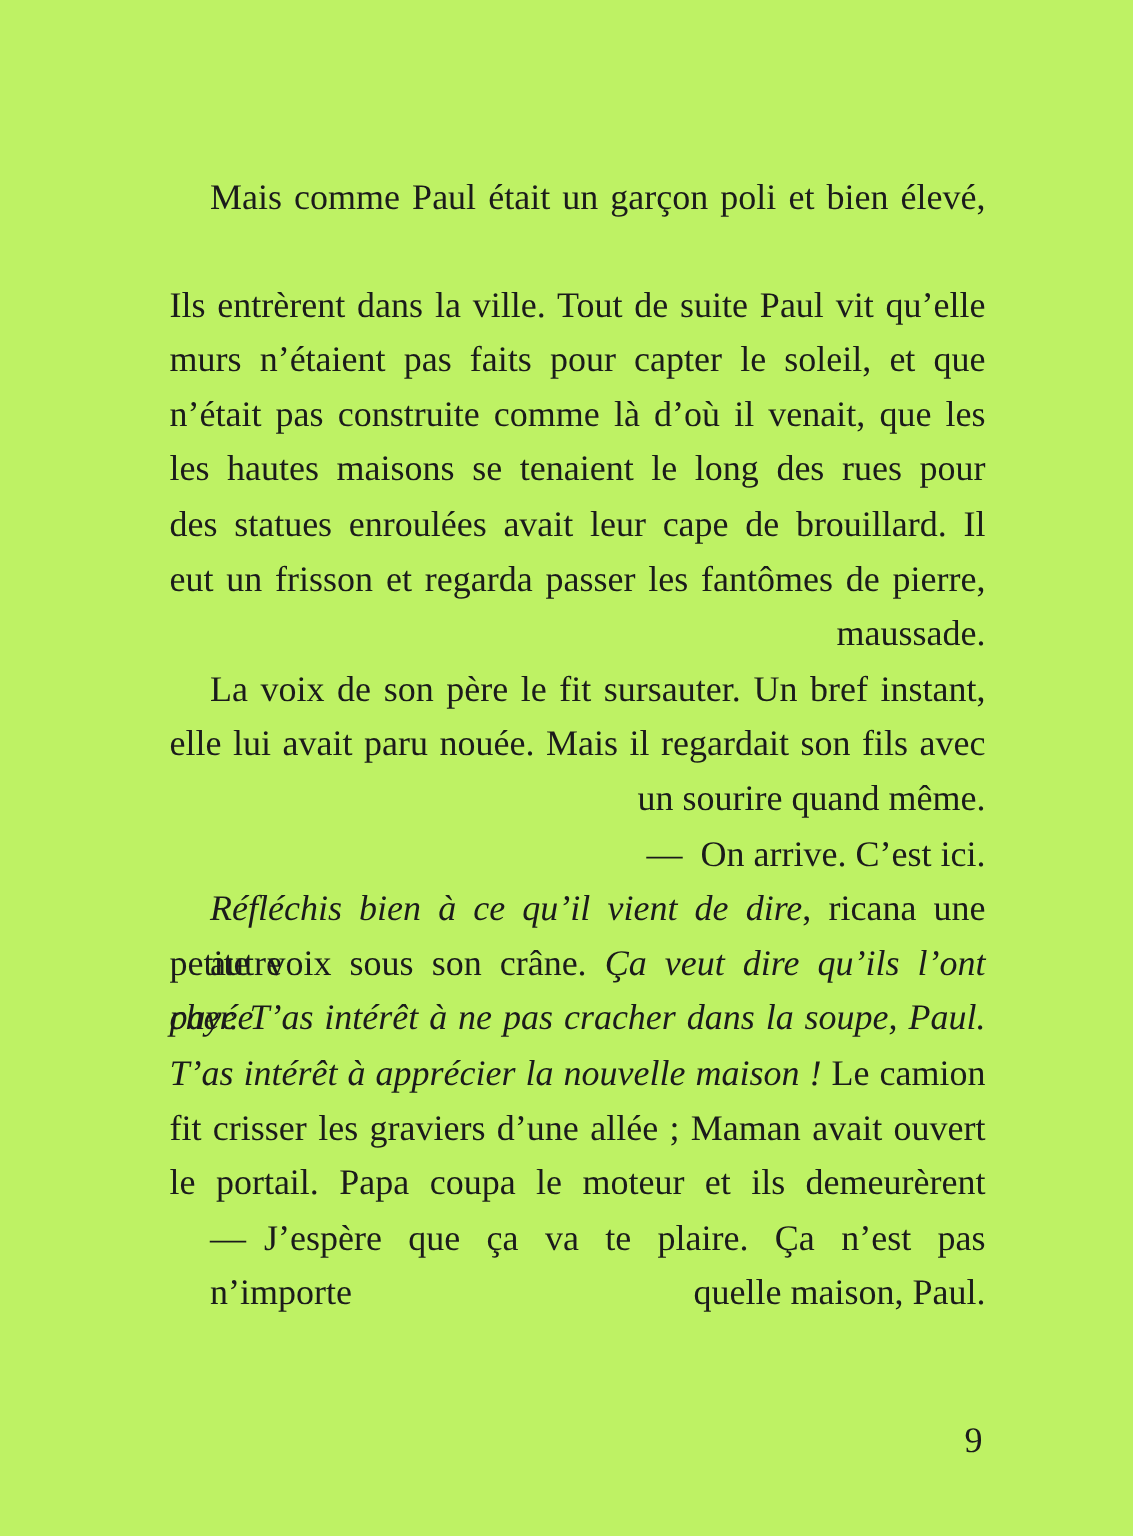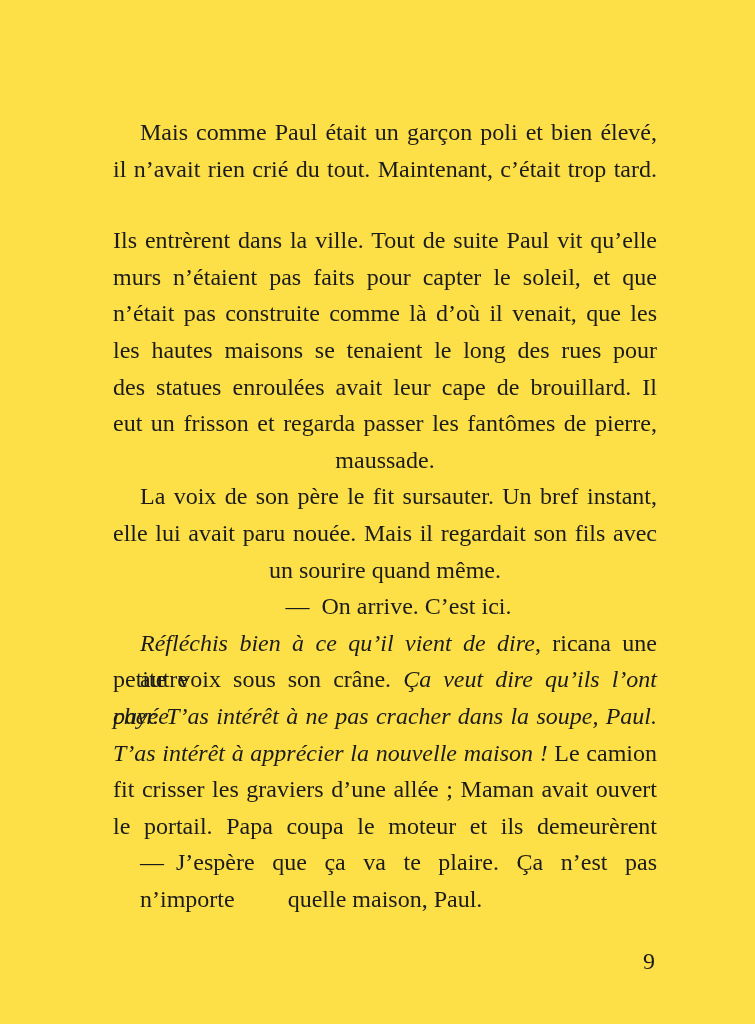--- a/index.html
+++ b/index.html
@@ -1,38 +1,38 @@
 <!DOCTYPE html>
 <html lang="fr"><head>
 <meta charset="utf-8">
 <title>Book page</title>
 <style>
   html, body { margin: 0; padding: 0; background: #ffffff; }
   .page {
     position: relative;
     width: 755px;
     height: 1024px;
-    background: #fde047;
+    background: #bef264;
     font-family: "Liberation Serif", "DejaVu Serif", serif;
     color: #1b1b1b;
     overflow: hidden;
   }
   .text-block {
     position: absolute;
     left: 113px;
     top: 114px;
     width: 544px;
     font-size: 24px;
   }
   .para { margin: 0; }
   .para.space-before { margin-top: 35px; }
   .line {
     height: 36.6px;
     line-height: 36.6px;
-    text-align: center;
+    text-align: right;
     white-space: normal;
   }
   .line.justify {
     text-align: justify;
     text-align-last: justify;
     -moz-text-align-last: justify;
   }
   .line.indent { padding-left: 27px; }
   .line .it { font-style: italic; }
   .page-number {
@@ -47,21 +47,20 @@
     line-height: 28px;
   }
 </style>
 </head>
 <body>
 
 <div class="page">
   <div class="text-block">
       <div class="para">
         <div class="line indent justify"><span>Mais comme Paul était un garçon poli et bien élevé,</span></div>
-        <div class="line justify"><span>il n’avait rien crié du tout. Maintenant, c’était trop tard.</span></div>
       </div>
       <div class="para space-before">
         <div class="line justify"><span>Ils entrèrent dans la ville. Tout de suite Paul vit qu’elle</span></div>
         <div class="line justify"><span>murs n’étaient pas faits pour capter le soleil, et que</span></div>
         <div class="line justify"><span>n’était pas construite comme là d’où il venait, que les</span></div>
         <div class="line justify"><span>les hautes maisons se tenaient le long des rues pour</span></div>
         <div class="line justify"><span>des statues enroulées avait leur cape de brouillard. Il</span></div>
         <div class="line justify"><span>eut un frisson et regarda passer les fantômes de pierre,</span></div>
         <div class="line"><span>maussade.</span></div>
       </div>

